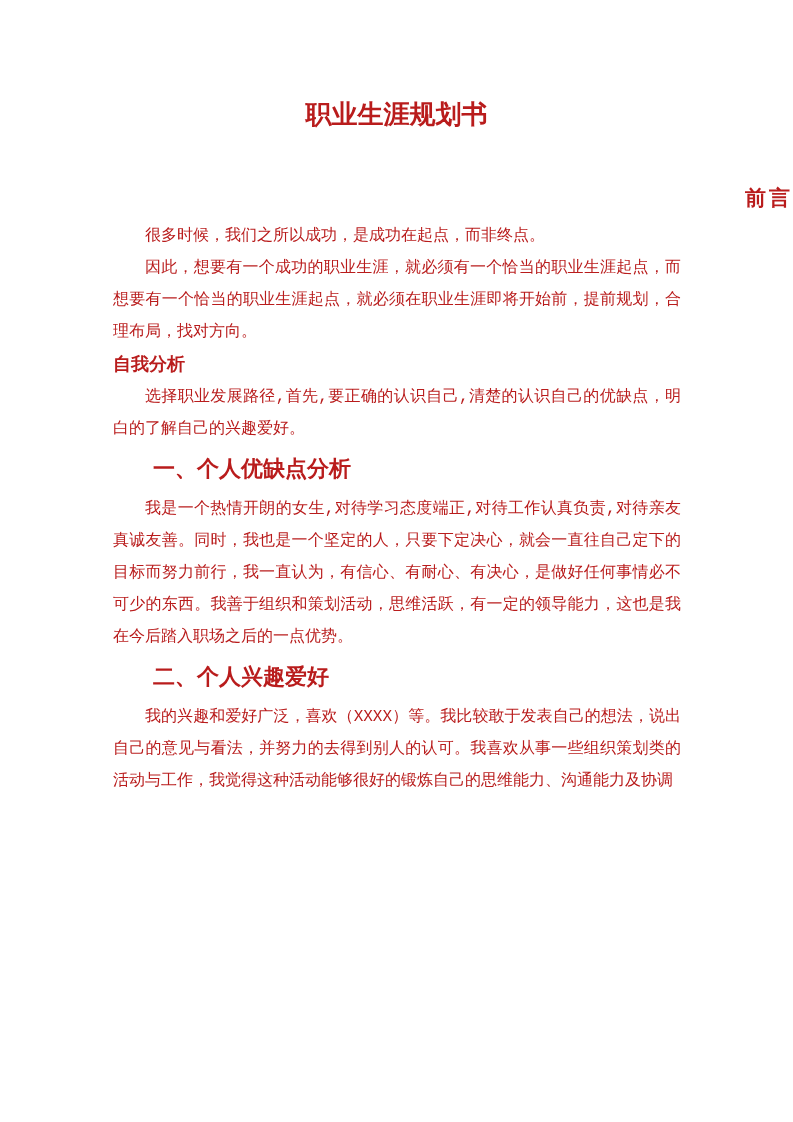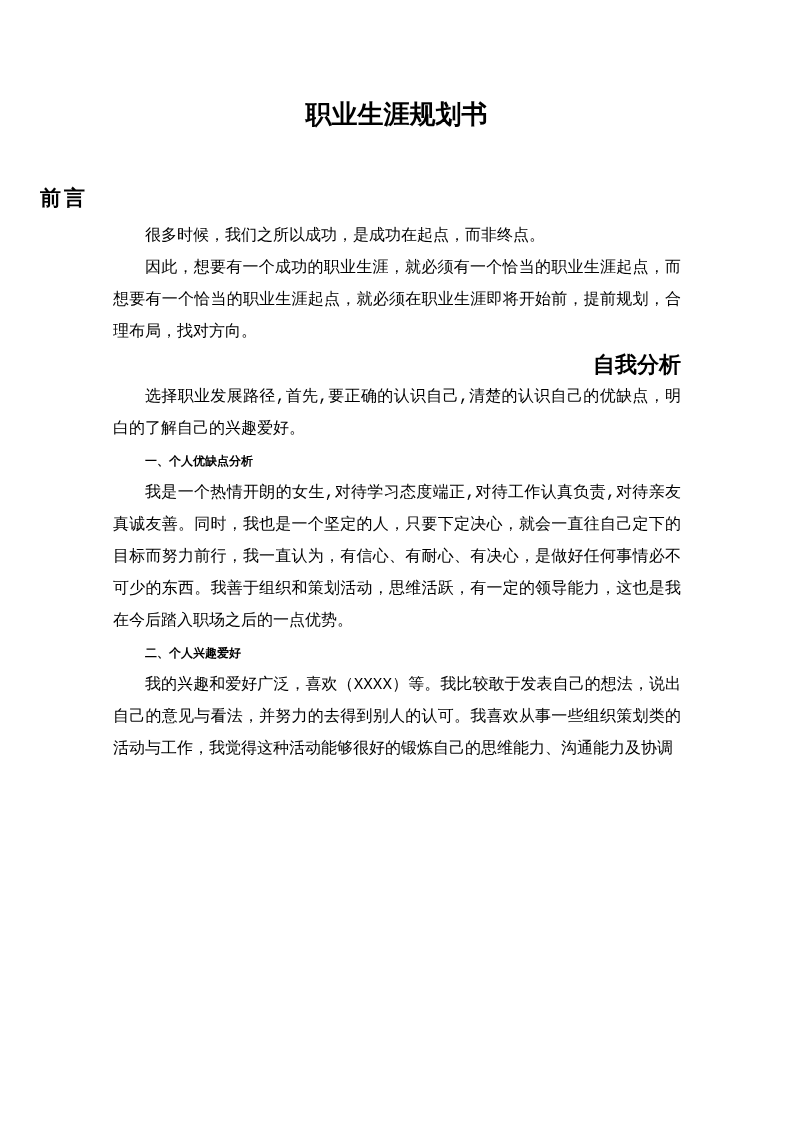--- a/index.html
+++ b/index.html
@@ -6,70 +6,70 @@
     margin: 0;
     padding: 0;
     background: #ffffff;
   }
   .page {
     position: relative;
     width: 793px;
     height: 1122px;
     margin: 0 auto;
     background: #ffffff;
-    color: #000000;
+    color: #b91c1c;
     overflow: hidden;
   }
   .doc-title {
     margin: 0;
     padding-top: 99px;
     text-align: center;
     font-family: "Liberation Serif", "DejaVu Serif", serif;
     font-weight: bold;
     font-size: 26px;
     line-height: 31px;
   }
   .preface-heading {
     margin: 0;
     margin-top: 55px;
     padding-left: 40px;           
-    text-align: left;
+    text-align: right;
     font-family: "Liberation Sans", "DejaVu Sans", sans-serif;
     font-weight: bold;
     font-size: 21px;
     line-height: 25px;
     letter-spacing: 3px;
   }
   .body-text {
     margin: 10px 112px 0 113px;
     font-family: "Liberation Serif", "DejaVu Serif", serif;
     font-size: 16px;
     line-height: 32px;
     text-align: justify;
   }
   .para {
     margin: 0;
     text-indent: 32px;
     font-family: Liberation Mono, monospace;
   }
   .heading-center {
     margin: 0;
-    text-align: right;
+    text-align: left;
     text-indent: 0;
     font-family: "Liberation Sans", "DejaVu Sans", sans-serif;
     font-weight: bold;
-    font-size: 22px;
+    font-size: 18px;
     line-height: 33px;
   }
   .heading-sub {
-    margin: 0;
+    margin: 8px;
     text-indent: 32px;
     font-family: "Liberation Sans", "DejaVu Sans", sans-serif;
     font-weight: bold;
-    font-size: 12px;
+    font-size: 22px;
     line-height: 32px;
     text-align: left;
   }
 </style>
 </head>
 <body>
 
 <div class="page">
 
   <h1 class="doc-title">职业生涯规划书</h1>

